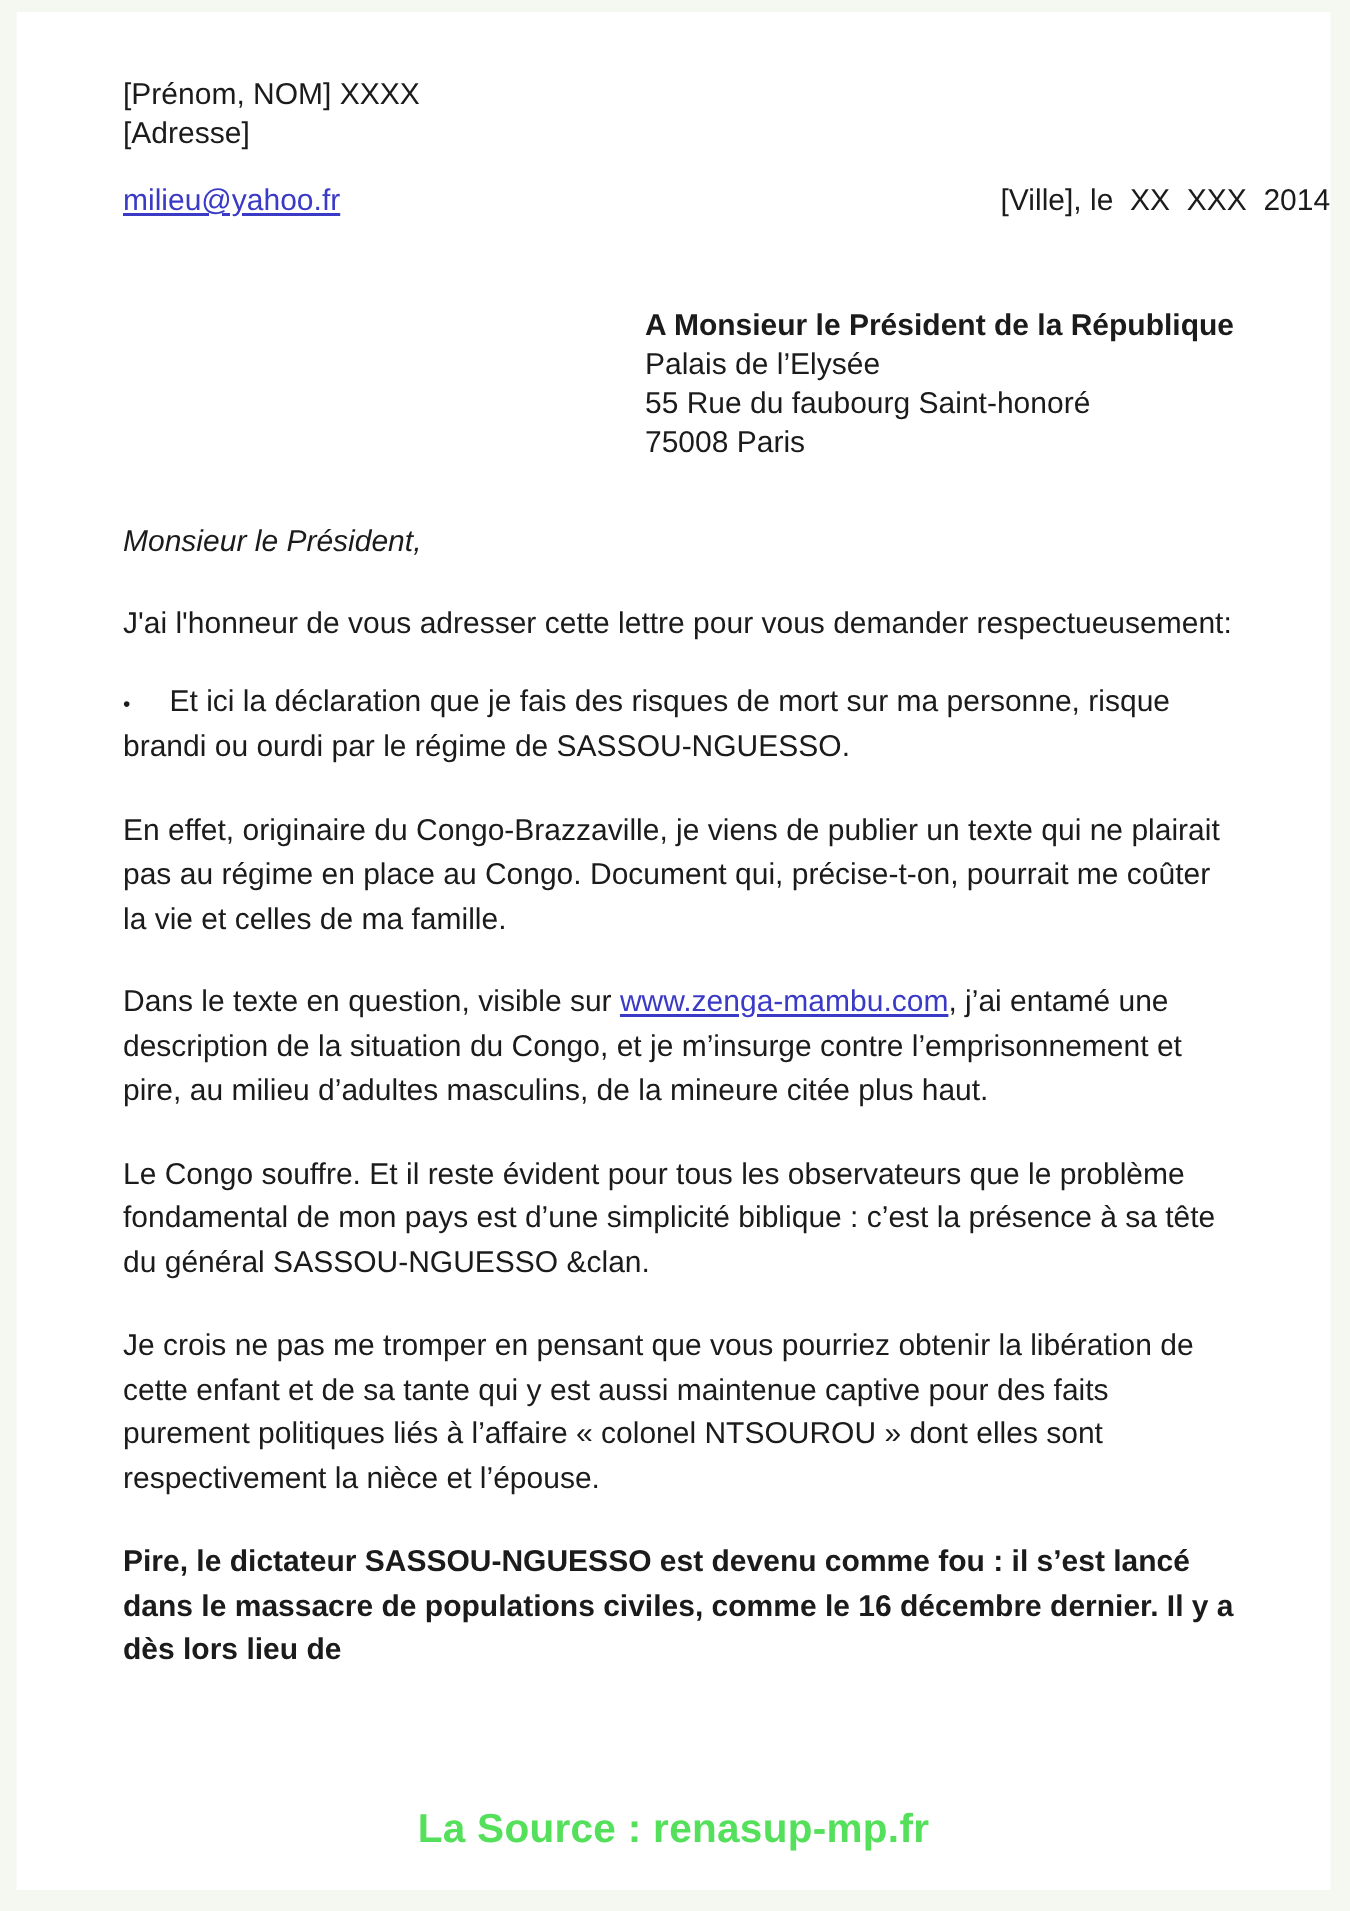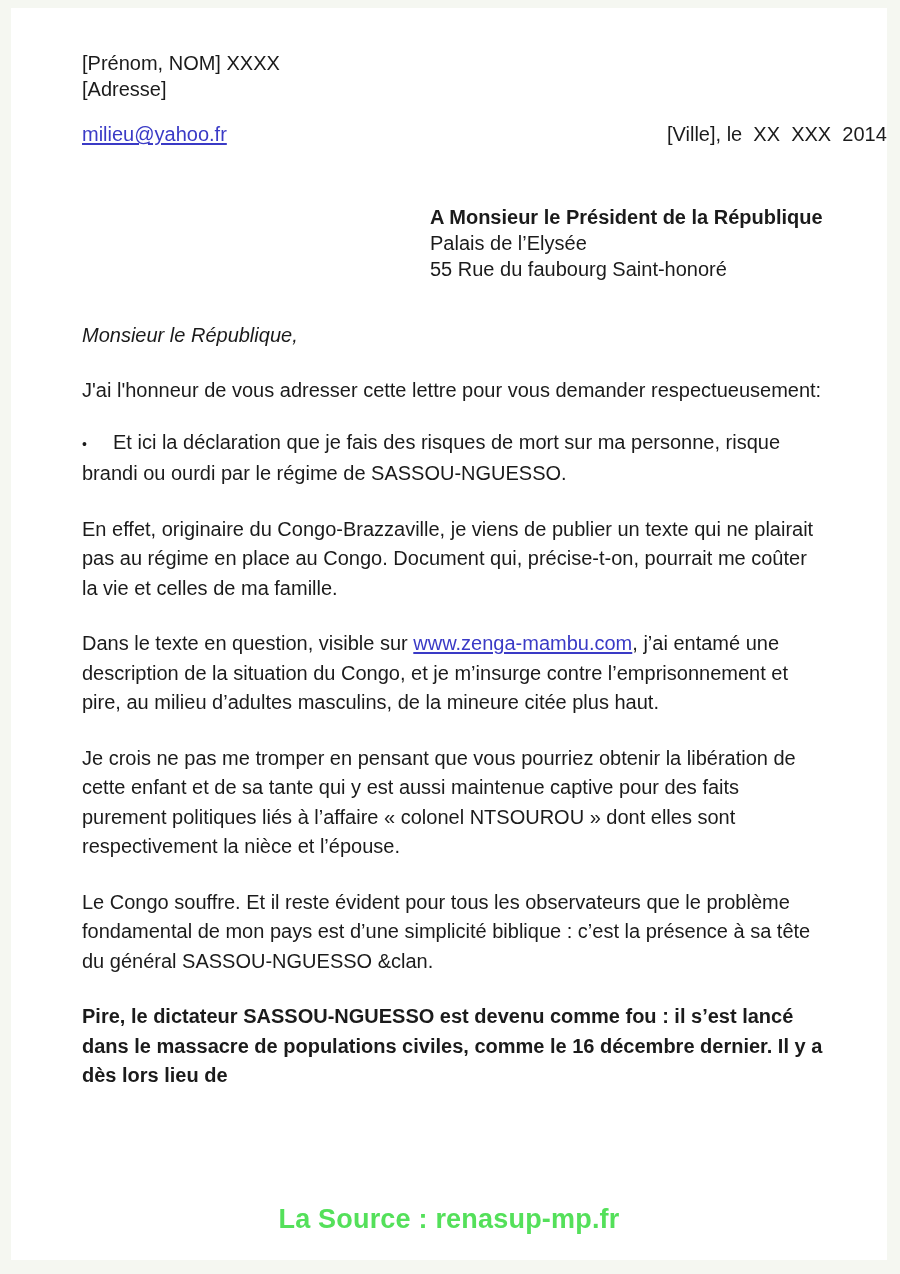--- a/index.html
+++ b/index.html
@@ -142,40 +142,41 @@
 
     <div class="email-row">
       <span class="email-link">milieu@yahoo.fr</span>
       <span class="date-line">[Ville], le  XX  XXX  2014</span>
     </div>
 
     <div class="recipient">
       <div class="r-bold">A Monsieur le Président de la République</div>
       <div>Palais de l’Elysée</div>
       <div>55 Rue du faubourg Saint-honoré</div>
+      <div>75008 Paris</div>
     </div>
 
-    <div class="salutation">Monsieur le République,</div>
+    <div class="salutation">Monsieur le Président,</div>
 
     <div class="para lead">J'ai l'honneur de vous adresser cette lettre pour vous demander respectueusement:</div>
 
 
     <div class="bullet-para">
       <span class="bullet-dot"></span><span>Et ici la déclaration que je fais des risques de mort sur ma personne, risque brandi ou ourdi par le régime de SASSOU-NGUESSO.</span>
     </div>
 
     <div class="para">En effet,  originaire du Congo-Brazzaville, je viens de publier un texte qui ne plairait pas au régime en place au Congo. Document qui, précise-t-on,  pourrait me coûter la vie et celles de ma famille.</div>
 
     <div class="para">
       <span>Dans le texte en question, visible sur </span><span class="inline-link">www.zenga-mambu.com</span><span>, j’ai entamé une description de la situation du Congo, et je m’insurge contre l’emprisonnement et pire, au milieu d’adultes masculins, de la mineure citée plus haut.</span>
     </div>
 
+    <div class="para">Le Congo souffre. Et il reste évident pour tous les observateurs que le problème fondamental de mon pays est d’une simplicité biblique : c’est la présence à sa tête du général SASSOU-NGUESSO &amp;clan.</div>
+
     <div class="para">Je crois ne pas me tromper en pensant que vous pourriez obtenir la libération de cette enfant et de sa tante qui y est aussi maintenue captive pour des faits purement politiques liés à l’affaire « colonel NTSOUROU » dont elles sont respectivement la nièce et l’épouse.</div>
-
-    <div class="para">Le Congo souffre. Et il reste évident pour tous les observateurs que le problème fondamental de mon pays est d’une simplicité biblique : c’est la présence à sa tête du général SASSOU-NGUESSO &amp;clan.</div>
 
     <div class="para bold">Pire, le dictateur SASSOU-NGUESSO est devenu comme fou : il s’est lancé dans le massacre de populations civiles, comme le 16 décembre dernier. Il y a dès lors lieu de</div>
 
   </div>
 
   <div class="footer">
     <span class="footer-text">La Source : renasup-mp.fr</span>
   </div>
 
 </div>

